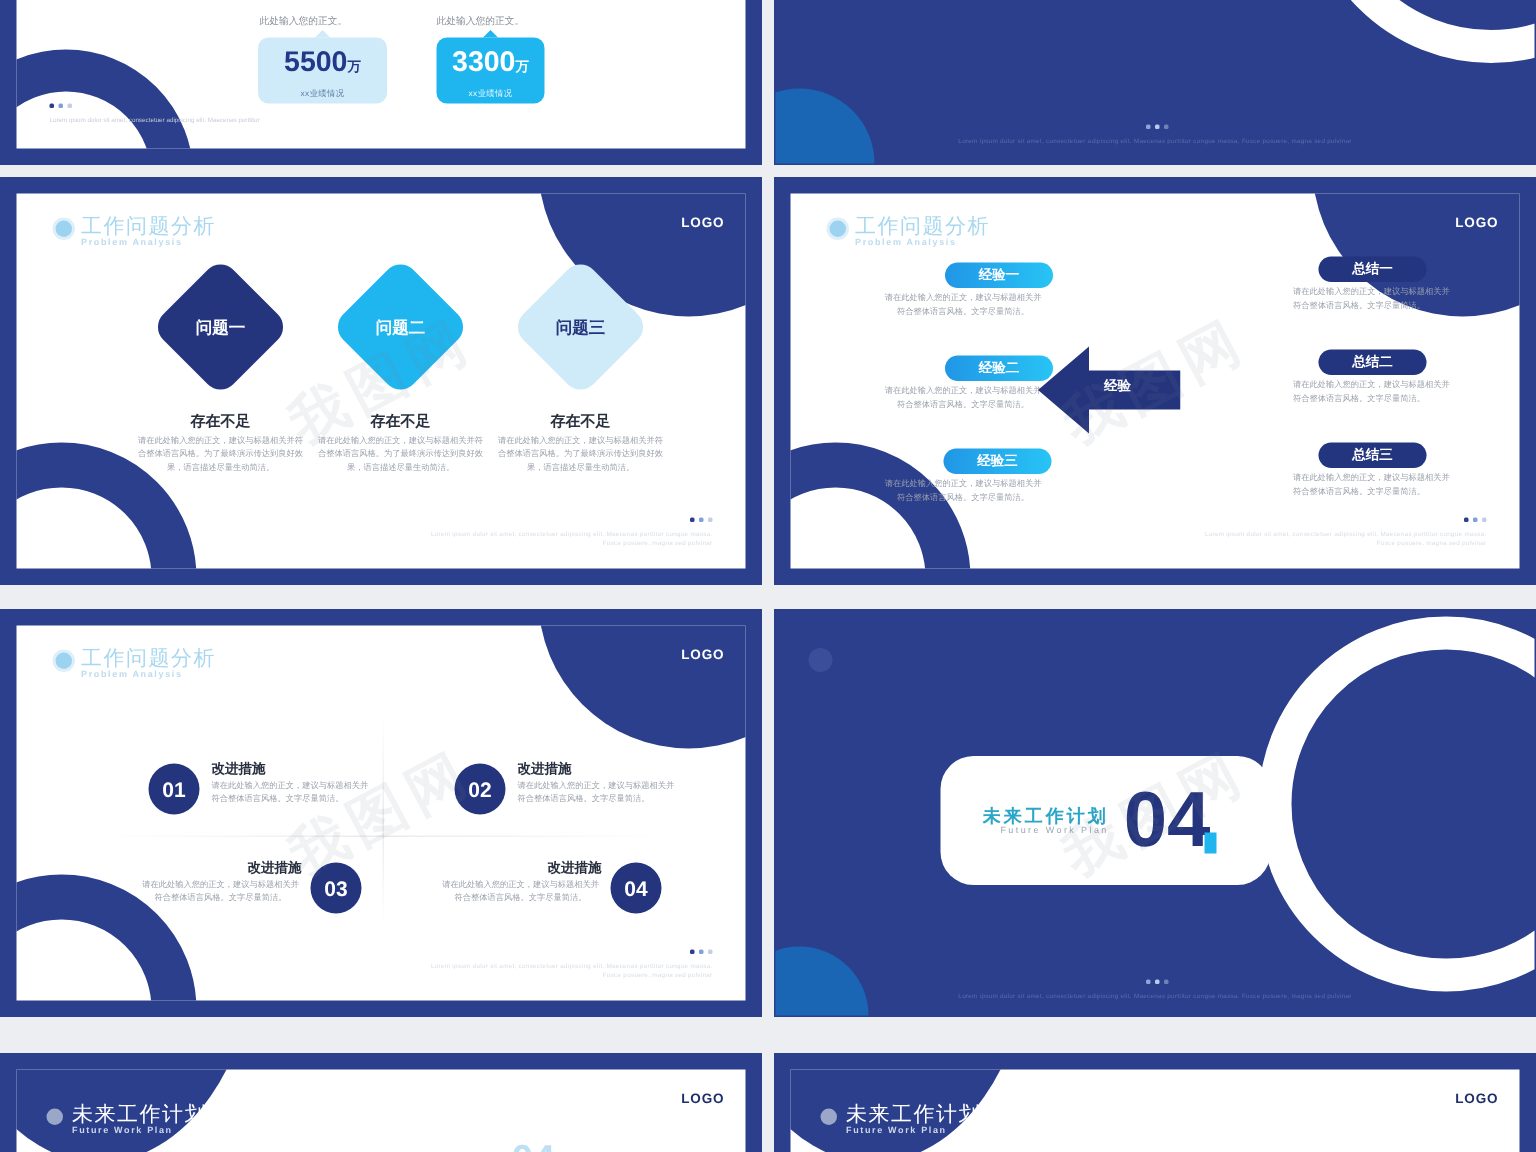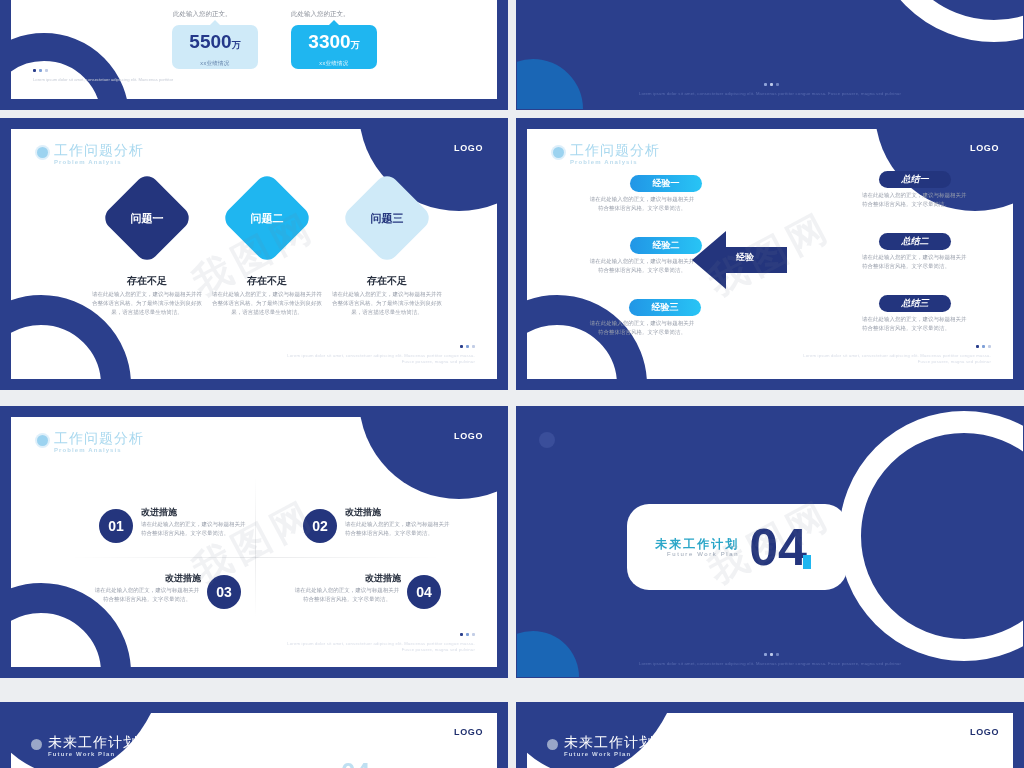--- a/index.html
+++ b/index.html
@@ -116,21 +116,21 @@
   .col-head{ position:absolute; font-size:10px;font-weight:bold;color:#28303f;text-align:center;width:120px;}
   .col-body{ position:absolute; font-size:5.5px;line-height:9px;color:#9aa0ac;text-align:center;width:112px;}
 
   
   .pill{
     position:absolute; border-radius:9px; height:17px; width:72px;
     display:flex;align-items:center;justify-content:center;
     font-size:9px;font-weight:bold;color:#fff;
   }
   .pill.cy{ background:linear-gradient(90deg,#2196e6,#28c4f5); }
-  .pill.nv{ background:#23357e;font-style:italic; }
+  .pill.nv{ background:#23357e; }
   .ptext{ position:absolute; font-size:5.5px;line-height:9px;color:#9aa0ac;text-align:center;width:106px;}
   .arrow-l, .arrow-r{ position:absolute; }
 
   
   .circ{
     position:absolute;width:34px;height:34px;border-radius:50%;
     background:#24357d;color:#fff;font-size:14px;font-weight:bold;
     display:flex;align-items:center;justify-content:center;
   }
   .ctit{ position:absolute;font-size:9px;font-weight:bold;color:#28303f;}
@@ -170,21 +170,21 @@
 
         <div class="blob-bl" style="left:-52px;bottom:-104px;width:170px;height:170px;border-width:28px;"></div>
 
         <div class="s1-caption" style="left:162px;top:174px;">此处输入您的正文。</div>
         <div class="s1-caption" style="left:280px;top:174px;">此处输入您的正文。</div>
 
         <div class="bub light" style="--pk:#cfeaf8;left:161px;top:189px;width:86px;height:44px;">
           <div class="num"><span>5500</span><sub>万</sub></div>
           <div class="sub">xx业绩情况</div>
         </div>
-        <div class="bub cyan" style="--pk:#1fb6f0;left:280px;top:189px;width:86px;height:44px;">
+        <div class="bub cyan" style="--pk:#1fb6f0;left:280px;top:189px;width:72px;height:44px;">
           <div class="num"><span>3300</span><sub>万</sub></div>
           <div class="sub">xx业绩情况</div>
         </div>
 
         <div class="s1-lorem">
           <div class="dots"><i></i><i></i><i></i></div>
           <span>Lorem ipsum dolor sit amet, consectetuer adipiscing elit. Maecenas porttitor</span>
         </div>
         <div class="wm sm">我图网</div>
       </div>

